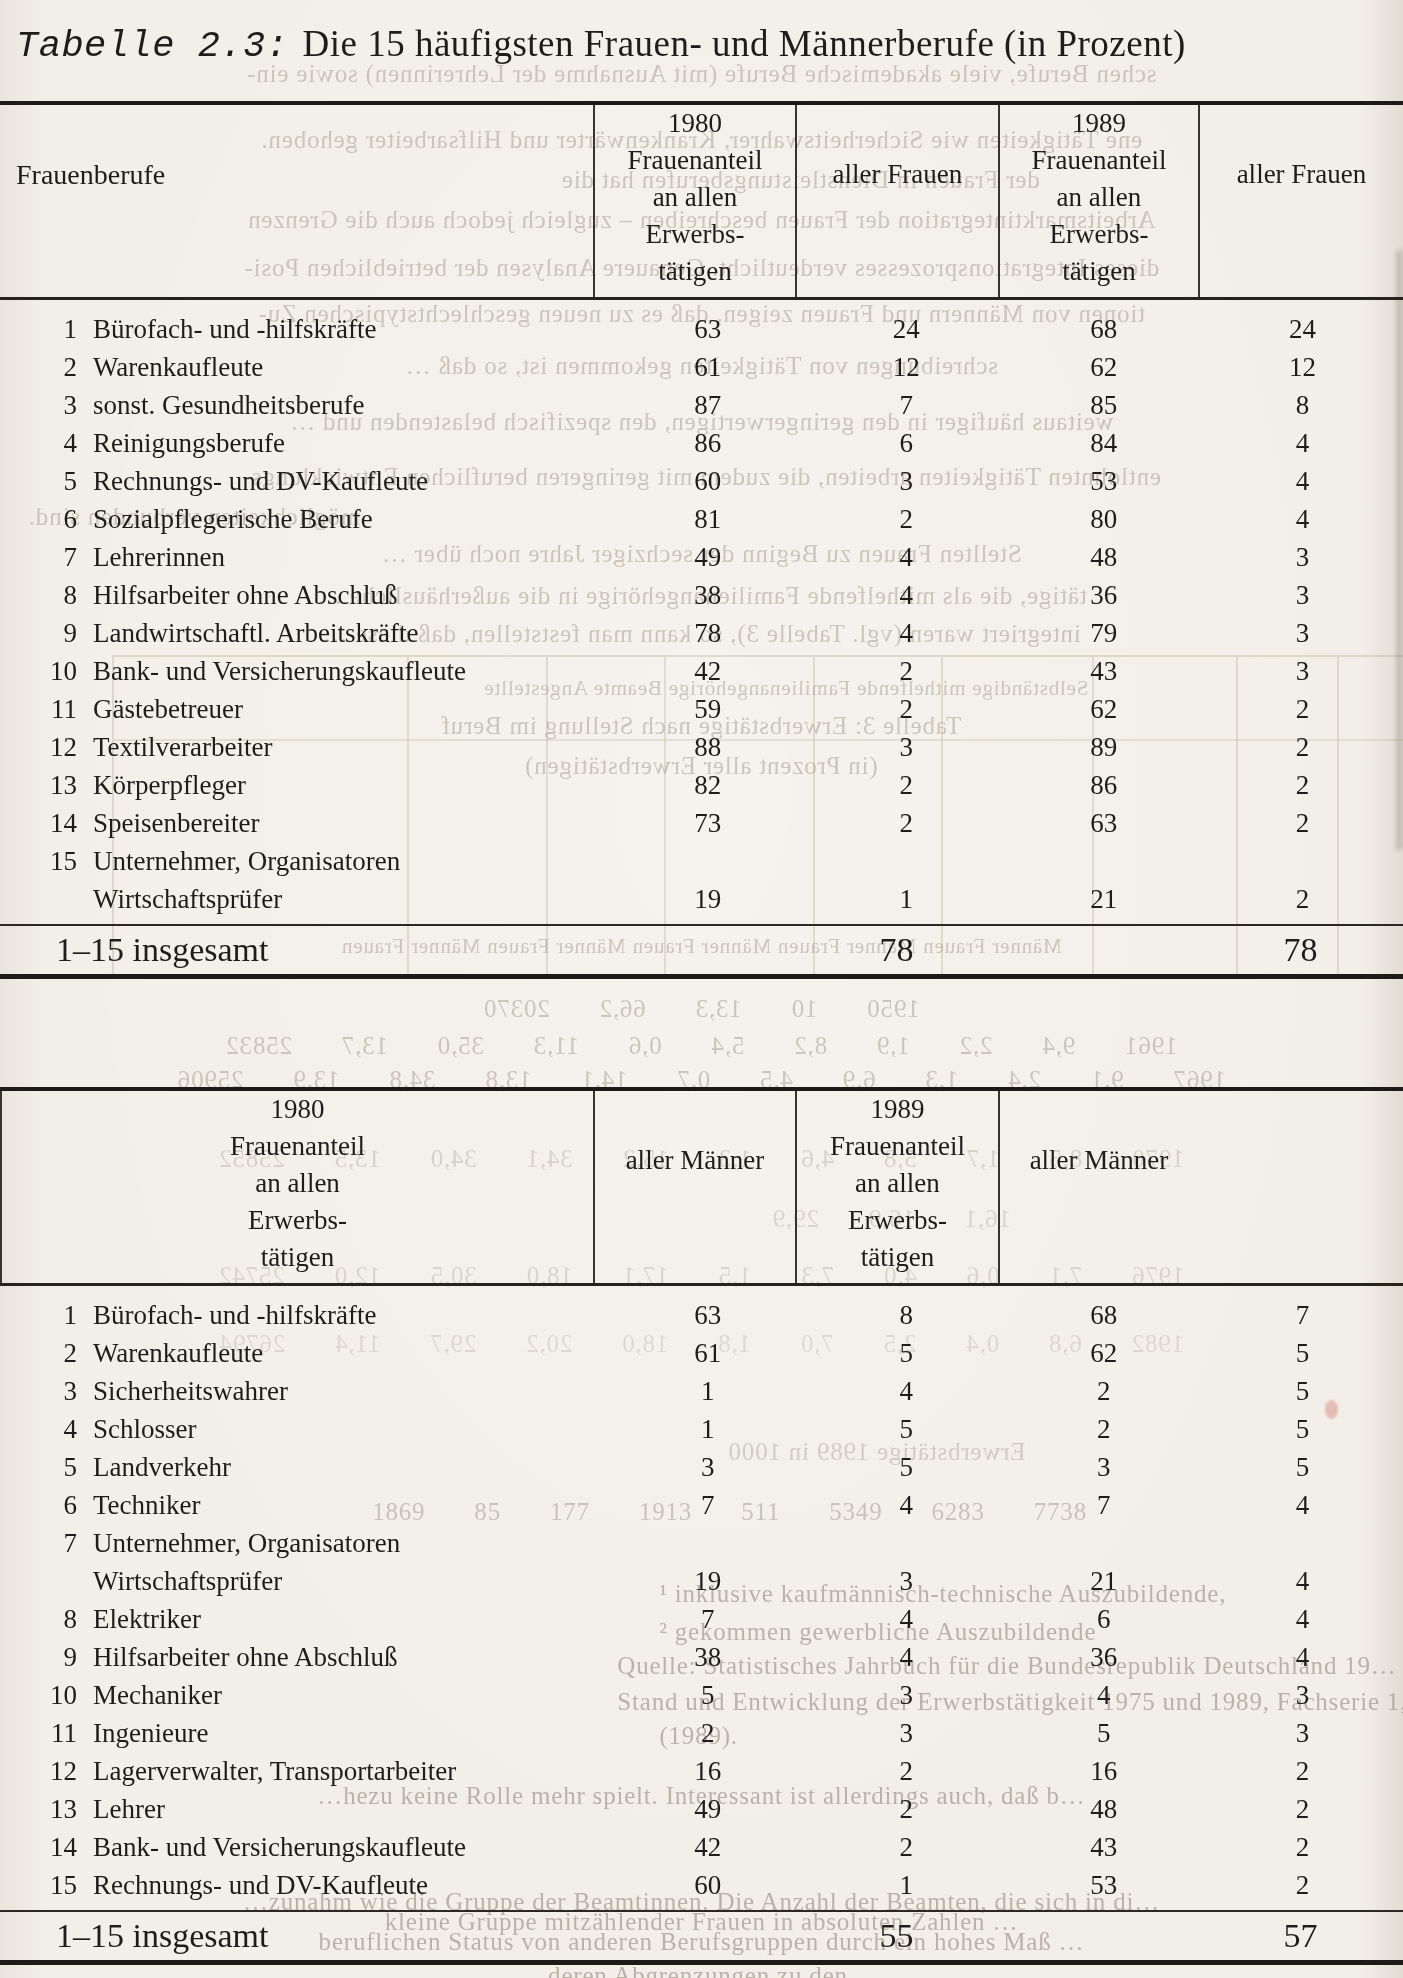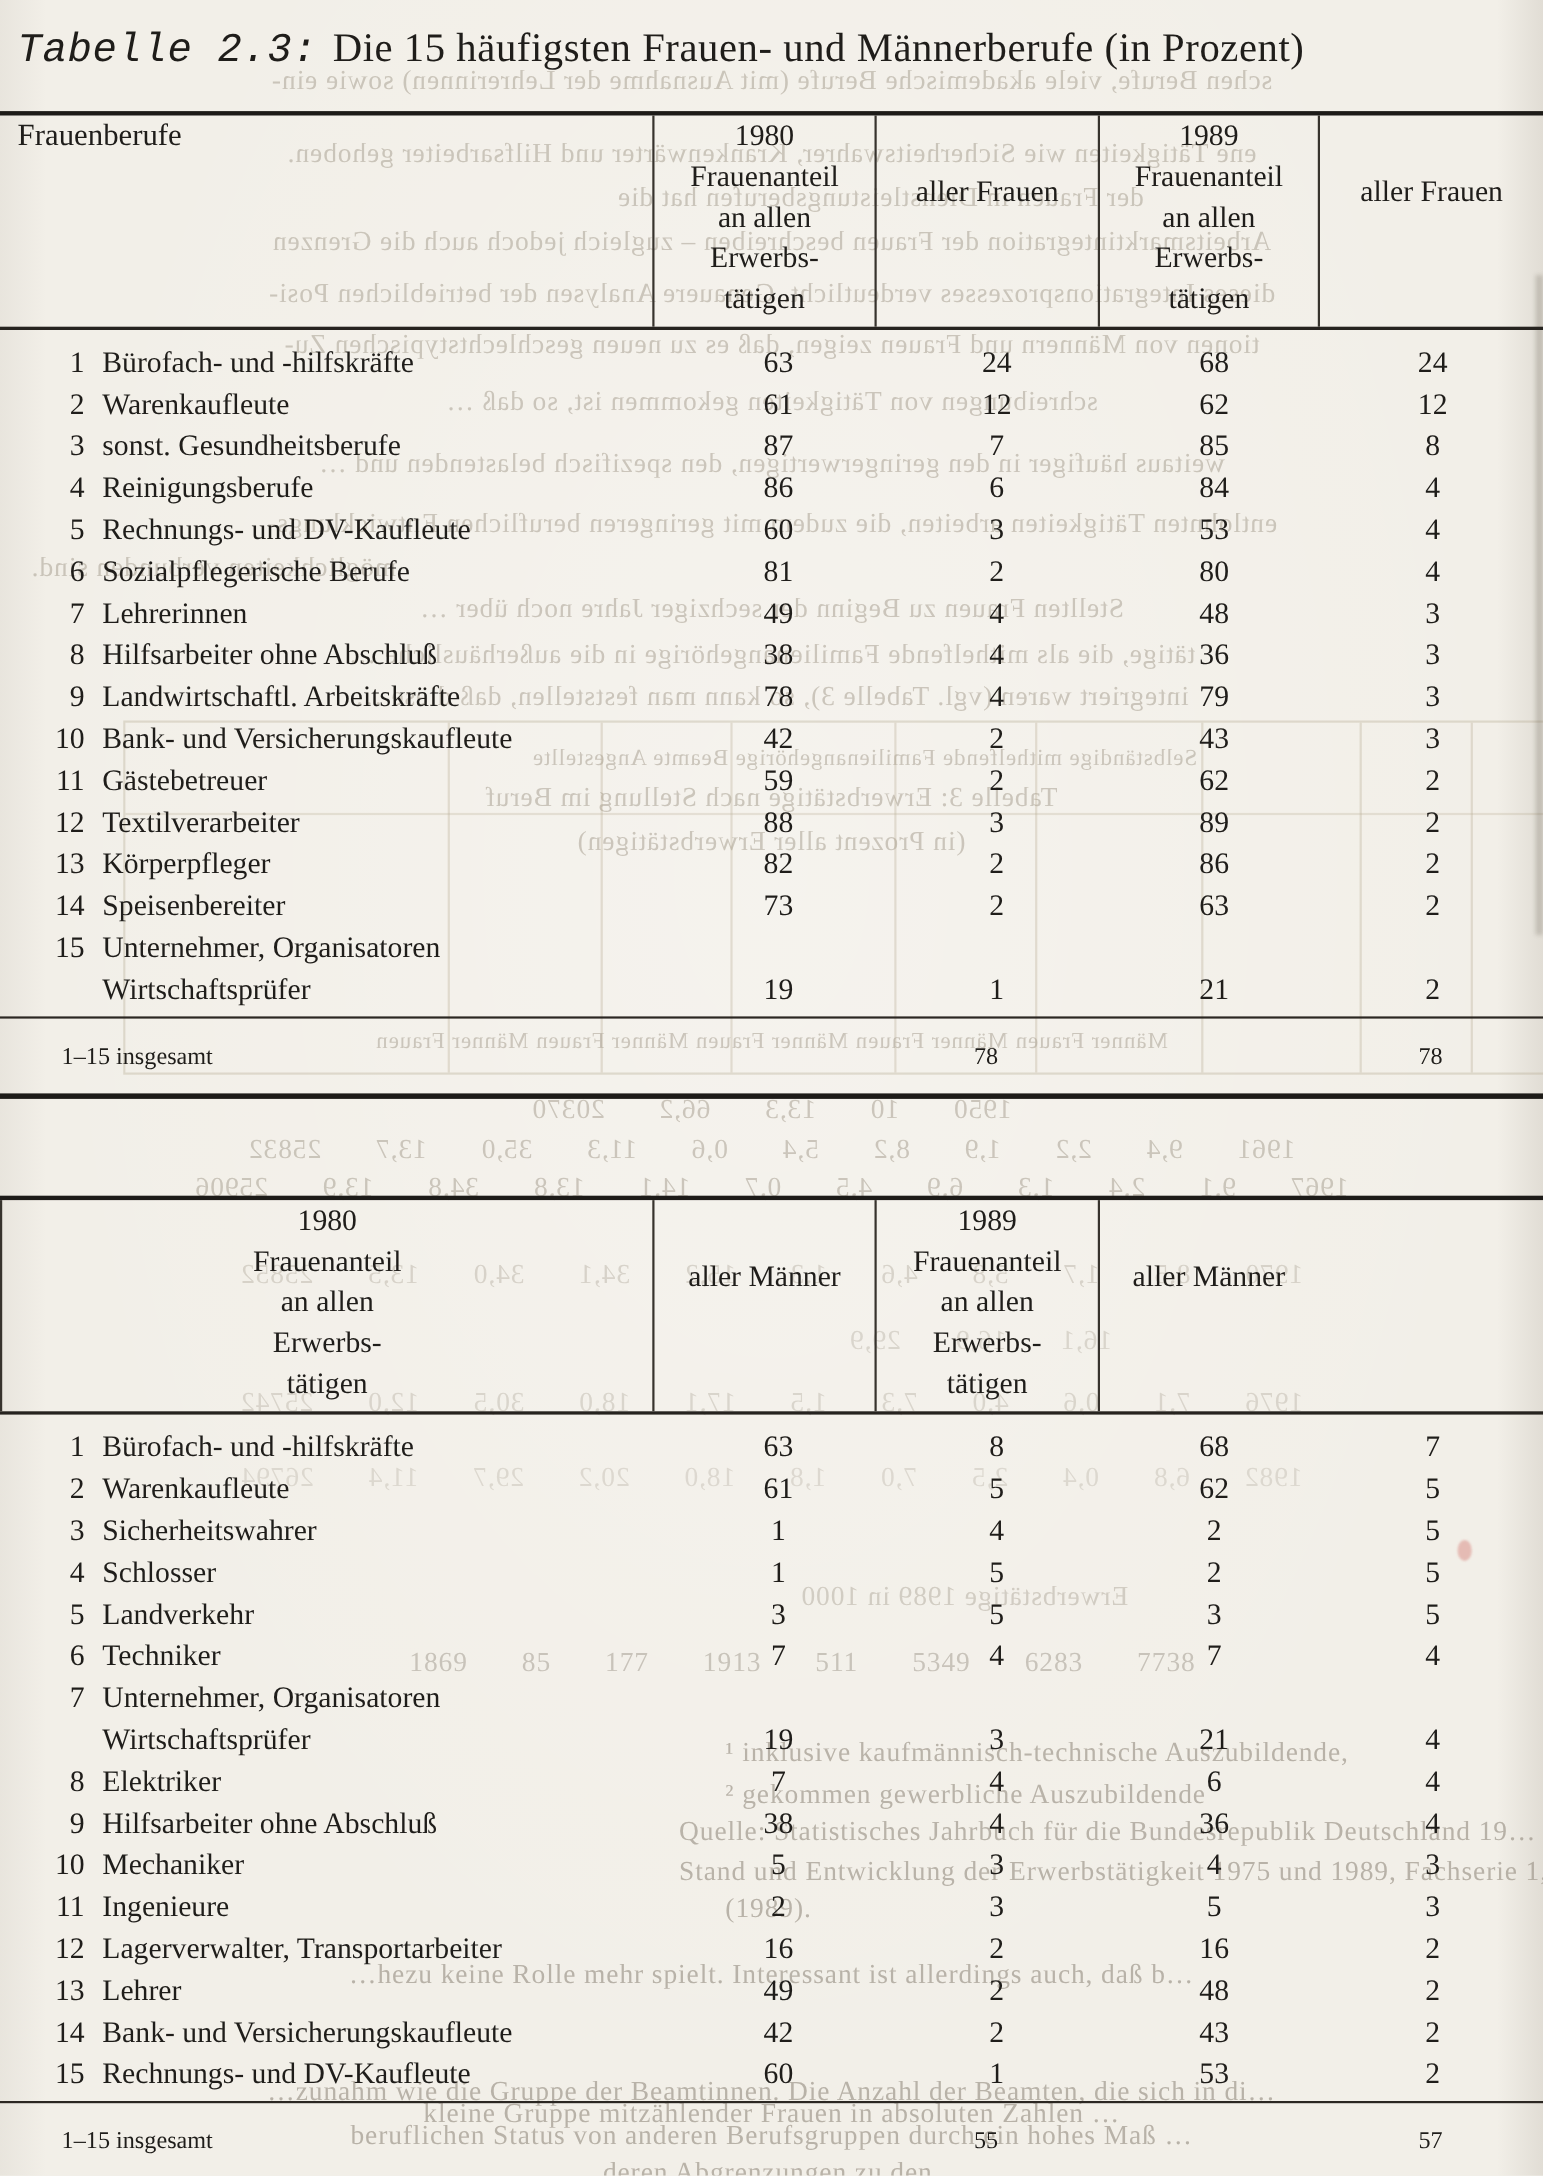--- a/index.html
+++ b/index.html
@@ -46,29 +46,29 @@
   #t1{top:101px;}
   #t2{top:1087px;}
   .grid5{display:grid;grid-template-columns:42.27% 14.39% 14.47% 14.26% 14.61%;}
   .rule{width:100%;background:#1d1b18;}
   .rule.r4{height:4px;}
   .rule.r3{height:3px;background:#26231f;}
   .rule.r2{height:2px;background:#2b2722;}
   .rule.r5{height:5px;}
   .thead{height:192px;font-size:27px;}
   .hc{border-left:2px solid #37332d;text-align:center;padding-top:0;line-height:37px;}
-  .hc.first{border-left:none;text-align:left;padding-left:16px;font-size:28px;}
+  .hc.first{border-left:none;text-align:left;padding-left:16px;padding-top:51px;font-size:28px;}
   .hc.share{padding-top:51px;}
   .rows{padding:10px 0 6px;font-size:27px;margin-left:27px;}
   .trow{align-items:end;min-height:38px;line-height:38px;}
   .c1{padding-left:14px;white-space:nowrap;}
   .rnum{display:inline-block;width:36px;text-align:right;margin-right:16px;}
   .rlbl2{display:block;margin-left:52px;}
   .c.v{text-align:center;}
-  .totrow{height:68px;align-items:center;font-size:22px;display:grid;}
+  .totrow{height:48px;align-items:center;font-size:34px;display:grid;}
   .totlbl{padding-left:56px;}
   .totv{text-align:center;}
 </style>
 </head>
 <body>
 
 <div class="page">
 
   <div class="title">
     <span class="pfx">Tabelle 2.3:</span><span>Die 15 häufigsten Frauen- und Männerberufe (in Prozent)</span>

